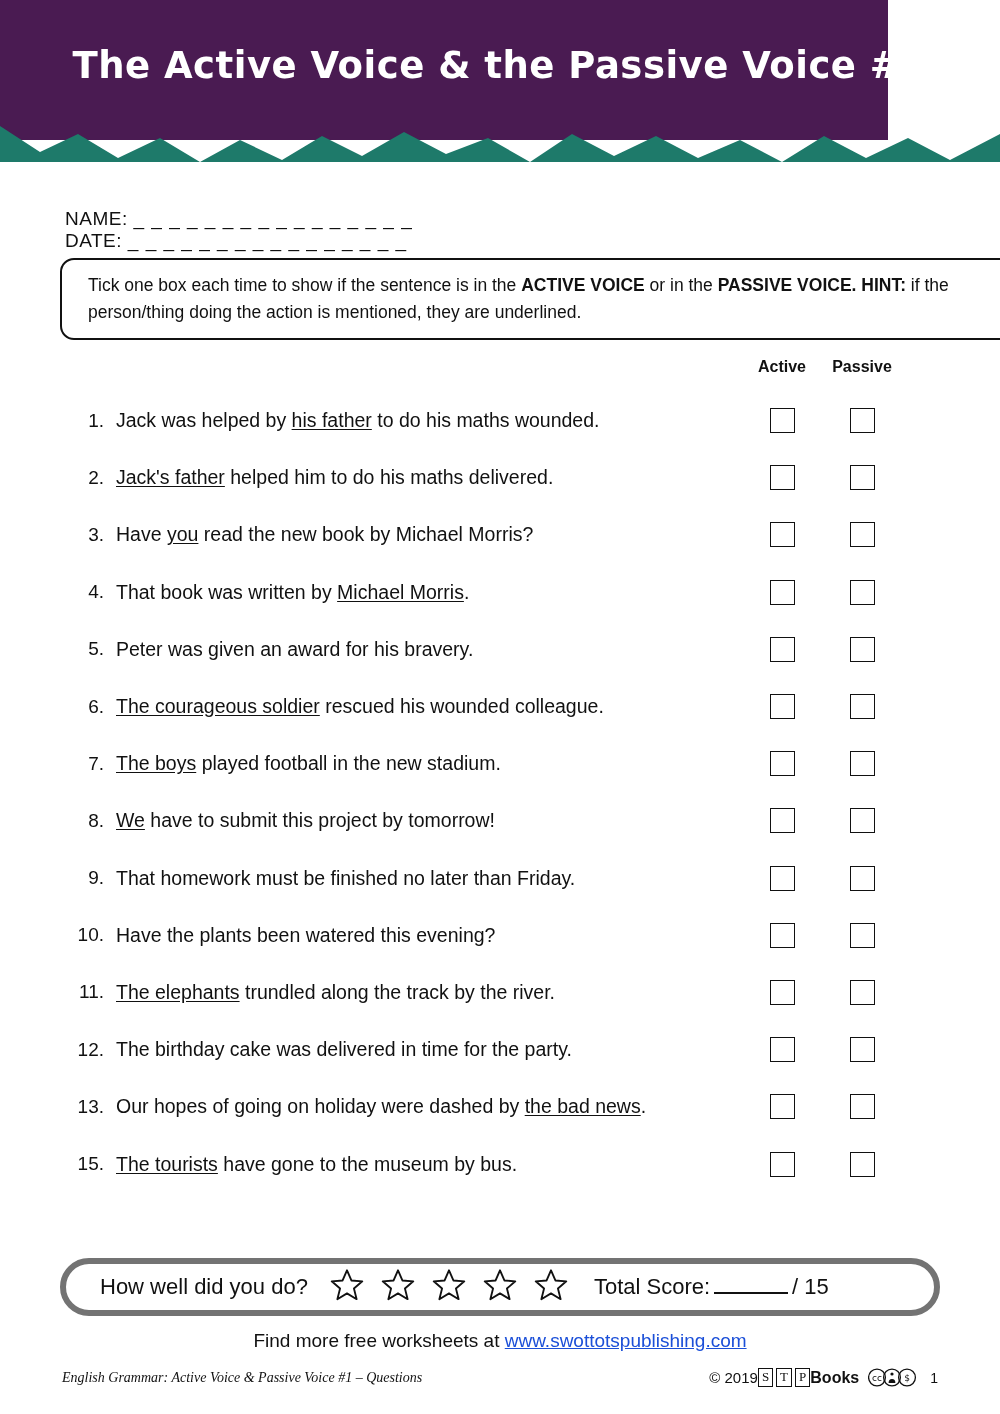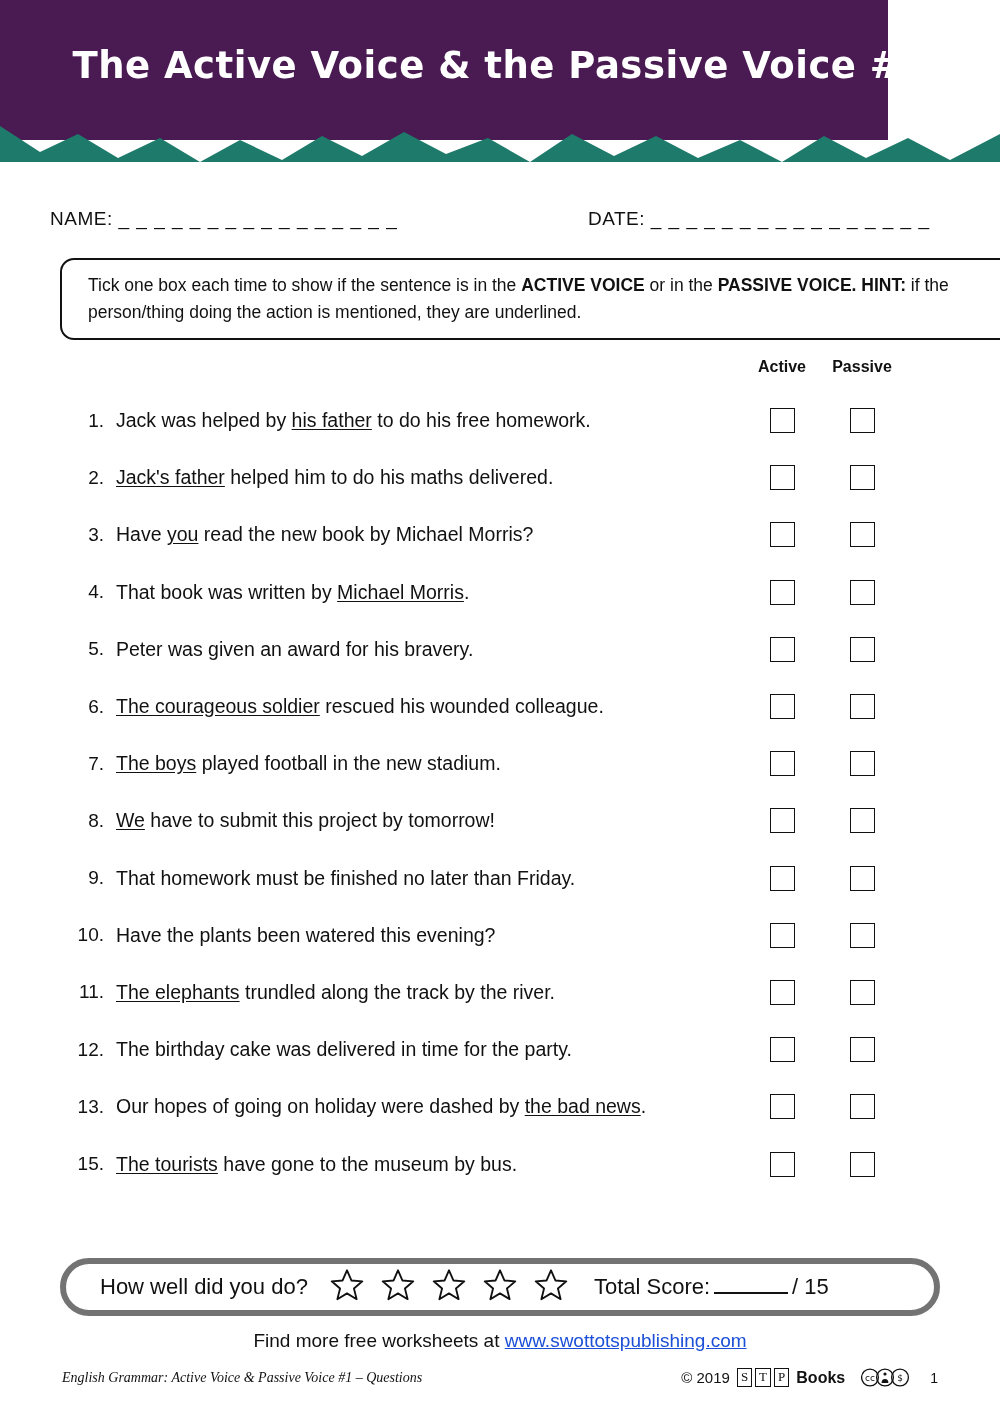--- a/index.html
+++ b/index.html
@@ -37,28 +37,29 @@
   .zigzag-wrap {
     position: absolute;
     left: 0; top: 118px;
     width: 1000px; height: 62px;
   }
   .zigzag-wrap svg { display: block; }
 
   
   .namedate {
     position: absolute;
-    left: 50px; top: 208px;
+    left: 65px; top: 208px;
     width: 880px;
     display: flex;
     justify-content: space-between;
     align-items: flex-start;
     font-size: 19px;
     color: #111;
     letter-spacing: 0.5px;
+    flex-direction: column;
   }
   .namedate .label { font-size: 19px; }
   .namedate .rule { letter-spacing: 1px; }
 
   
   .instructions {
     position: absolute;
     left: 60px; top: 258px;
     width: 996px;
     min-height: 66px;
@@ -186,21 +187,20 @@
   }
   .footer-left {
     font-style: italic;
     font-family: "Liberation Serif", serif;
     font-size: 14px;
     text-align: right;
   }
   .footer-right {
     display: flex;
     align-items: center;
-    gap: 7px;
     font-size: 15px;
   }
   .stp {
     display: inline-flex;
     gap: 3px;
     align-items: center;
   }
   .stp span {
     display: inline-block;
     border: 1px solid #111;
@@ -254,21 +254,21 @@
   </div>
 
   <div class="colheads">
     <div class="colhead active">Active</div>
     <div class="colhead passive">Passive</div>
   </div>
 
   <div class="qlist" id="qlist">
       <div class="qrow">
         <div class="qnum">1.</div>
-        <div class="qtext"><span>Jack was helped by </span><u>his father</u><span> to do his free homework.</span></div>
+        <div class="qtext"><span>Jack was helped by </span><u>his father</u><span> to do his maths wounded.</span></div>
         <div class="cbox active"></div>
         <div class="cbox passive"></div>
       </div>
       <div class="qrow">
         <div class="qnum">2.</div>
         <div class="qtext"><span></span><u>Jack's father</u><span> helped him to do his maths delivered.</span></div>
         <div class="cbox active"></div>
         <div class="cbox passive"></div>
       </div>
       <div class="qrow">

